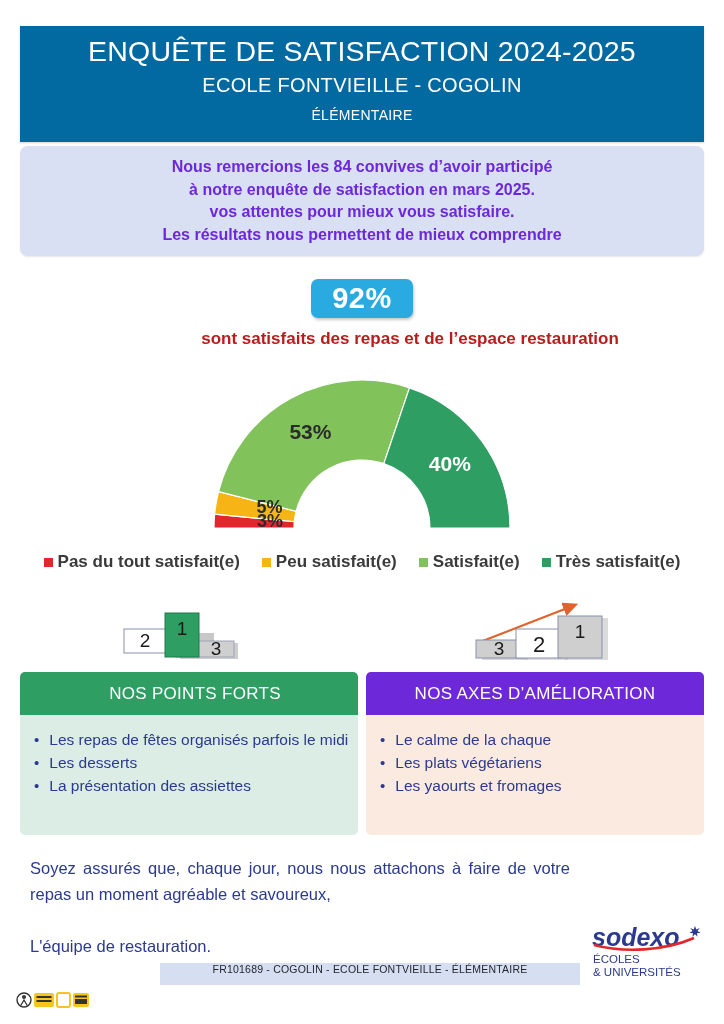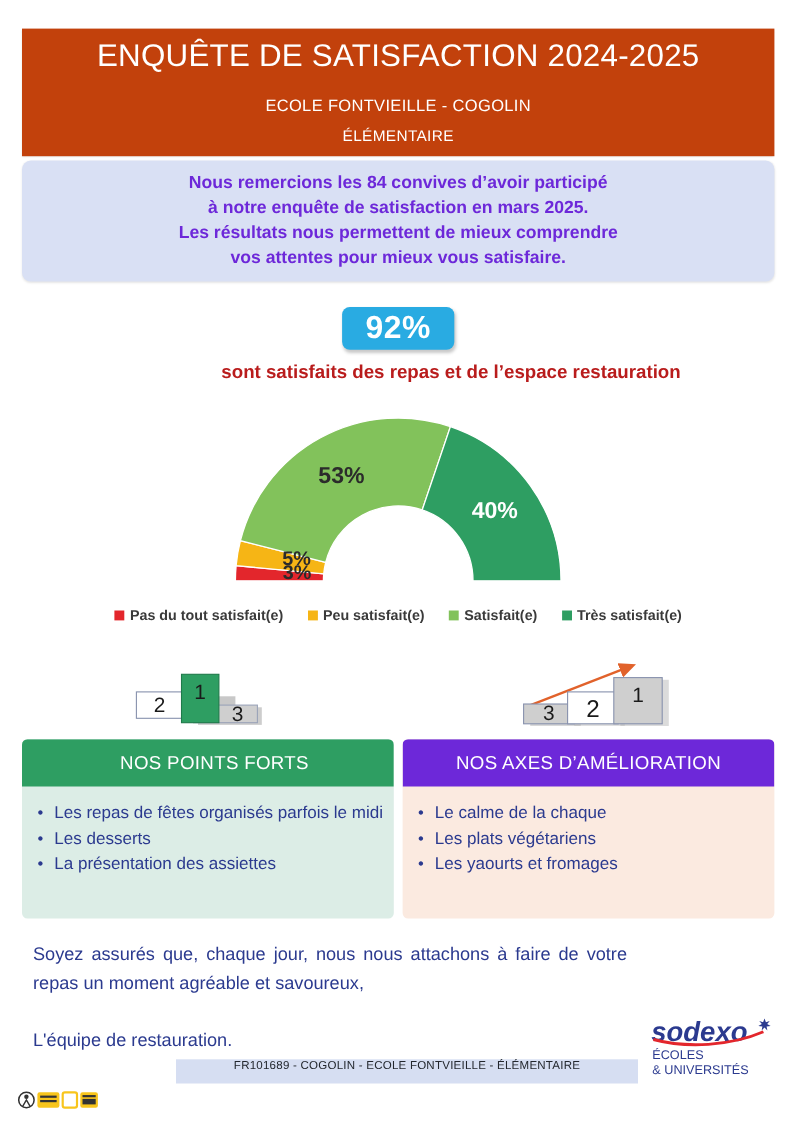--- a/index.html
+++ b/index.html
@@ -8,33 +8,33 @@
     background: #ffffff;
     font-family: "Liberation Sans", sans-serif;
     overflow: hidden;
   }
   .page { position: relative; width: 724px; height: 1024px; background: #fff; }
 
   
   .header-band {
     position: absolute; left: 20px; top: 26px;
     width: 684px; height: 116px;
-    background: #c2410c;
+    background: #0369a1;
     display: flex; flex-direction: column;
     align-items: center; justify-content: flex-start;
     padding-top: 8px;
     box-shadow: 0 1px 2px rgba(0,0,0,.18);
   }
   .header-title {
     color: #ffffff; font-size: 28.5px; font-weight: 400;
     letter-spacing: .2px; line-height: 1.2; white-space: nowrap;
   }
   .header-sub1 {
-    color: #ffffff; font-size: 15px; font-weight: 400;
-    margin-top: 20px; letter-spacing: .3px;
+    color: #ffffff; font-size: 20px; font-weight: 400;
+    margin-top: 6px; letter-spacing: .3px;
   }
   .header-sub2 {
     color: #ffffff; font-size: 14px; font-weight: 400;
     margin-top: 10px; letter-spacing: .3px;
   }
 
   
   .intro-box {
     position: absolute; left: 20px; top: 146px;
     width: 684px; height: 110px;
@@ -80,21 +80,21 @@
 
   
   .legend {
     position: absolute; left: 0; top: 552px; width: 724px;
     display: flex; justify-content: center; align-items: center;
     gap: 22px;
   }
   .legend-item { display: flex; align-items: center; gap: 5px; }
   .legend-swatch { width: 9px; height: 9px; display: inline-block; }
   .legend-text {
-    font-size: 13px; font-weight: bold; color: #3A3A3A;
+    font-size: 17px; font-weight: bold; color: #3A3A3A;
     white-space: nowrap;
   }
 
   
   .podium-left  { position: absolute; left: 118px; top: 605px; width: 130px; height: 60px; }
   .podium-right { position: absolute; left: 466px; top: 598px; width: 150px; height: 68px; }
   .podium-left svg, .podium-right svg { display: block; }
   .podium-num {
     font-family: "Liberation Sans", sans-serif;
     font-size: 19px; font-weight: 400; fill: #1a1a1a;
@@ -155,22 +155,22 @@
 
   <div class="header-band">
     <div class="header-title">ENQUÊTE DE SATISFACTION 2024-2025</div>
     <div class="header-sub1">ECOLE FONTVIEILLE - COGOLIN</div>
     <div class="header-sub2">ÉLÉMENTAIRE</div>
   </div>
 
   <div class="intro-box">
     <div class="intro-line">Nous remercions les 84 convives d’avoir participé</div>
     <div class="intro-line">à notre enquête de satisfaction en mars 2025.</div>
+    <div class="intro-line">vos attentes pour mieux vous satisfaire.</div>
     <div class="intro-line">Les résultats nous permettent de mieux comprendre</div>
-    <div class="intro-line">vos attentes pour mieux vous satisfaire.</div>
   </div>
 
   <div class="pct-badge">
     <span>92%</span>
   </div>
   <div class="pct-caption">sont satisfaits des repas et de l’espace restauration</div>
 
   <div class="gauge-wrap">
     <svg width="330" height="175" viewBox="0 0 330 175" role="img">
       <g>

